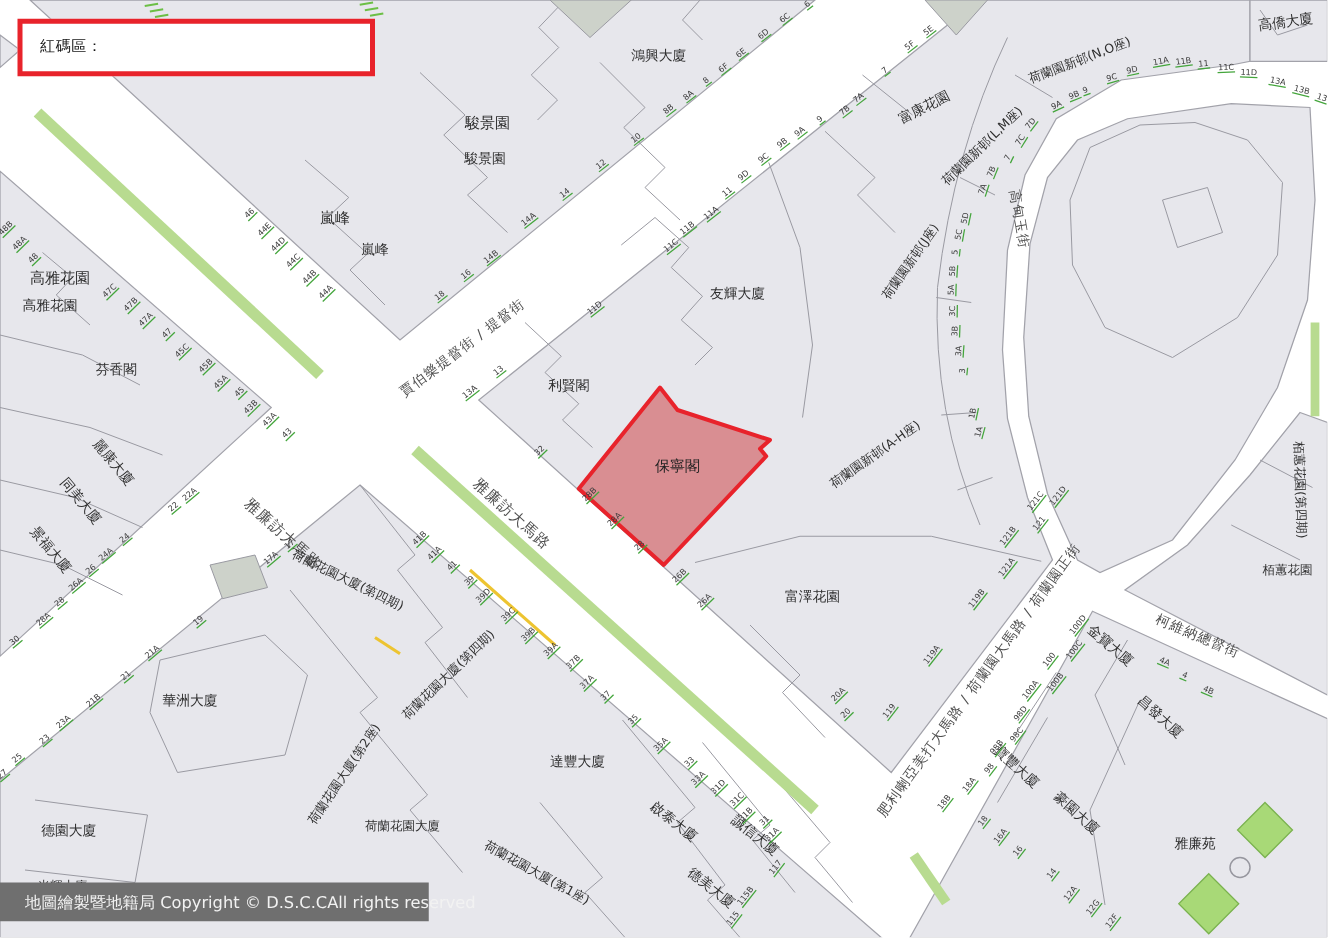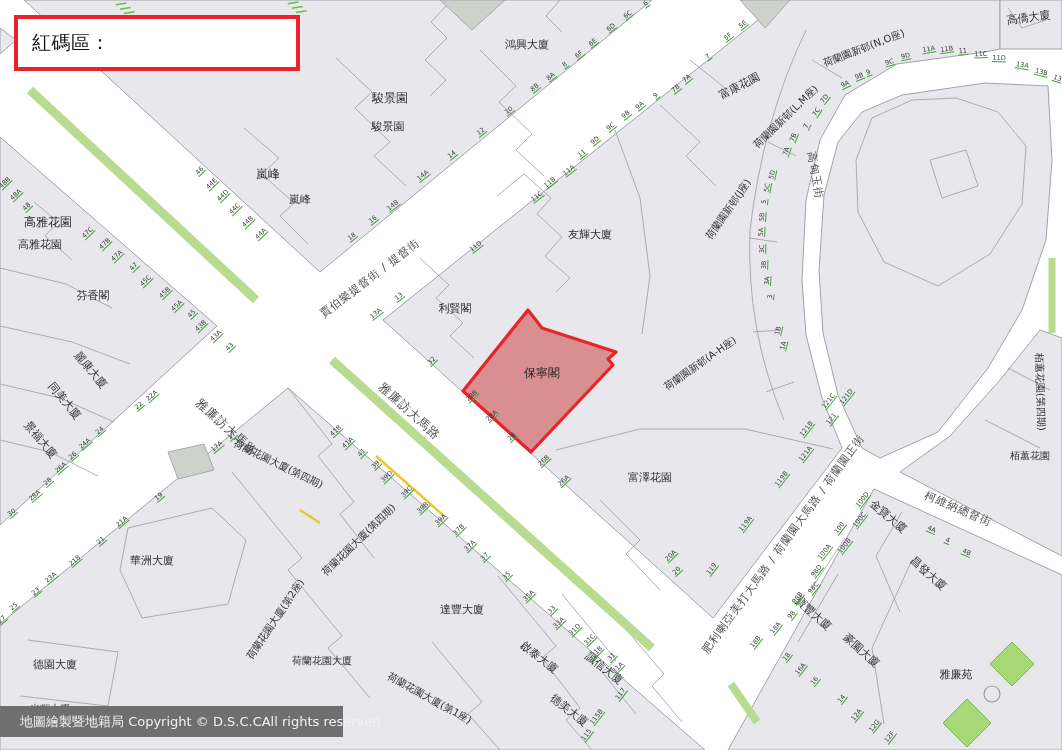--- a/index.html
+++ b/index.html
@@ -1,21 +1,21 @@
 <!DOCTYPE html>
 <html><head>
 <meta charset="utf-8">
 <style>
   html,body{margin:0;padding:0;background:#fff;}
   .stage{position:relative;width:1062px;height:750px;overflow:hidden;background:#fff;
          font-family:"DejaVu Sans",sans-serif;}
   .stage svg{position:absolute;left:0;top:0;}
   .alert-box{position:absolute;left:14px;top:15px;width:252px;background:#ffffff;
              border:4px solid #e8232b;padding:9px 12px 10px 14px;z-index:5;}
-  .alert-box .al{font-size:19px;font-weight:500;color:#141414;line-height:1.55;
+  .alert-box .al{font-size:12px;font-weight:500;color:#141414;line-height:1.55;
                  letter-spacing:.5px;white-space:nowrap;}
   .footer-bar{position:absolute;left:0;top:706px;width:343px;height:31px;background:#6f6f6f;
               z-index:5;display:flex;align-items:center;}
   .footer-bar span{font-size:13px;color:#f2f2f2;padding-left:20px;white-space:nowrap;}
   text{user-select:none;}
   .blk{fill:#e7e7ec;stroke:#a2a2aa;stroke-width:1;}
   .det{fill:none;stroke:#9a9aa2;stroke-width:0.8;}
   .bl-label{fill:#2e2e2e;}
   .st-label{fill:#4e4e4e;}
   .hn{fill:#3c3c3c;font-size:6.5px;}

